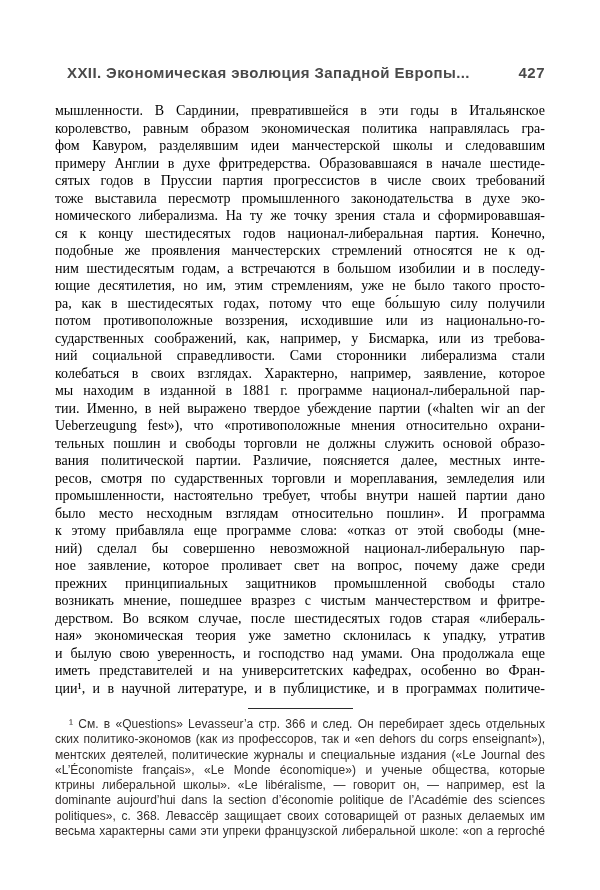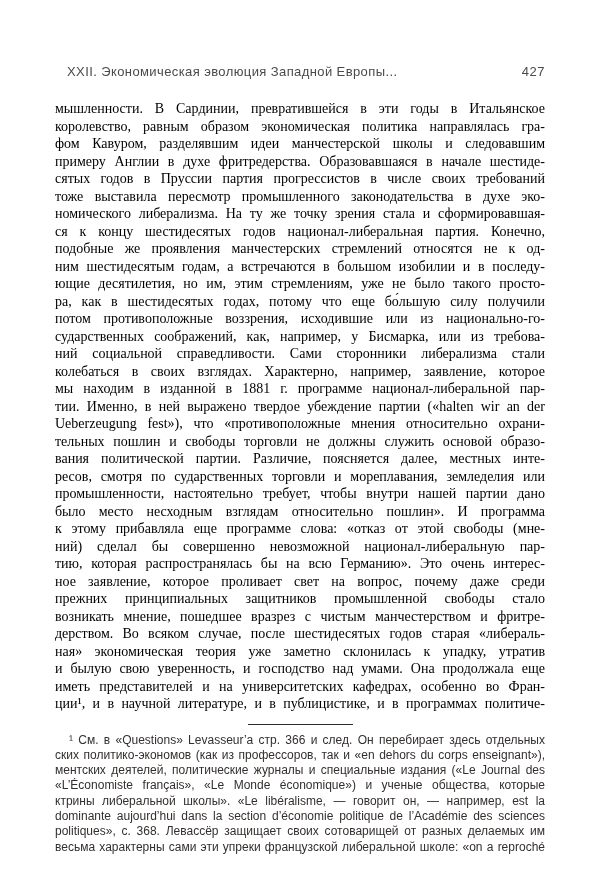--- a/index.html
+++ b/index.html
@@ -16,25 +16,26 @@
     color: #332f2d;
     overflow: hidden;
     box-sizing: border-box;
     padding: 52px 55px 0 55px;
   }
   .running-header {
     display: flex;
     justify-content: space-between;
     align-items: baseline;
     font-family: "Liberation Sans", sans-serif;
-    font-size: 13px;
+    font-size: 15px;
     letter-spacing: 0.4px;
     color: #4a4a4a;
     margin-bottom: 21px;
     padding-left: 12px;
+    font-weight: bold;
   }
   .running-header .pagenum {
     letter-spacing: 0.5px;
     margin-top: 12px;
   }
   .body-text {
     font-family: "Liberation Serif", serif;
     font-size: 14px;
     line-height: 17.5px;
     color: #000000;
@@ -98,21 +99,20 @@
       <div class="tline">мы находим в изданной в 1881 г. программе национал-либеральной пар-</div>
       <div class="tline">тии. Именно, в ней выражено твердое убеждение партии («halten wir an der</div>
       <div class="tline">Ueberzeugung fest»), что «противоположные мнения относительно охрани-</div>
       <div class="tline">тельных пошлин и свободы торговли не должны служить основой образо-</div>
       <div class="tline">вания политической партии. Различие, поясняется далее, местных инте-</div>
       <div class="tline">ресов, смотря по сударственных торговли и мореплавания, земледелия или</div>
       <div class="tline">промышленности, настоятельно требует, чтобы внутри нашей партии дано</div>
       <div class="tline">было место несходным взглядам относительно пошлин». И программа</div>
       <div class="tline">к этому прибавляла еще программе слова: «отказ от этой свободы (мне-</div>
       <div class="tline">ний) сделал бы совершенно невозможной национал-либеральную пар-</div>
-      <div class="tline">тию, которая распространялась бы на всю Германию». Это очень интерес-</div>
       <div class="tline">ное заявление, которое проливает свет на вопрос, почему даже среди</div>
       <div class="tline">прежних принципиальных защитников промышленной свободы стало</div>
       <div class="tline">возникать мнение, пошедшее вразрез с чистым манчестерством и фритре-</div>
       <div class="tline">дерством. Во всяком случае, после шестидесятых годов старая «либераль-</div>
       <div class="tline">ная» экономическая теория уже заметно склонилась к упадку, утратив</div>
       <div class="tline">и былую свою уверенность, и господство над умами. Она продолжала еще</div>
       <div class="tline">иметь представителей и на университетских кафедрах, особенно во Фран-</div>
       <div class="tline">ции¹, и в научной литературе, и в публицистике, и в программах политиче-</div>
     </div>
 

